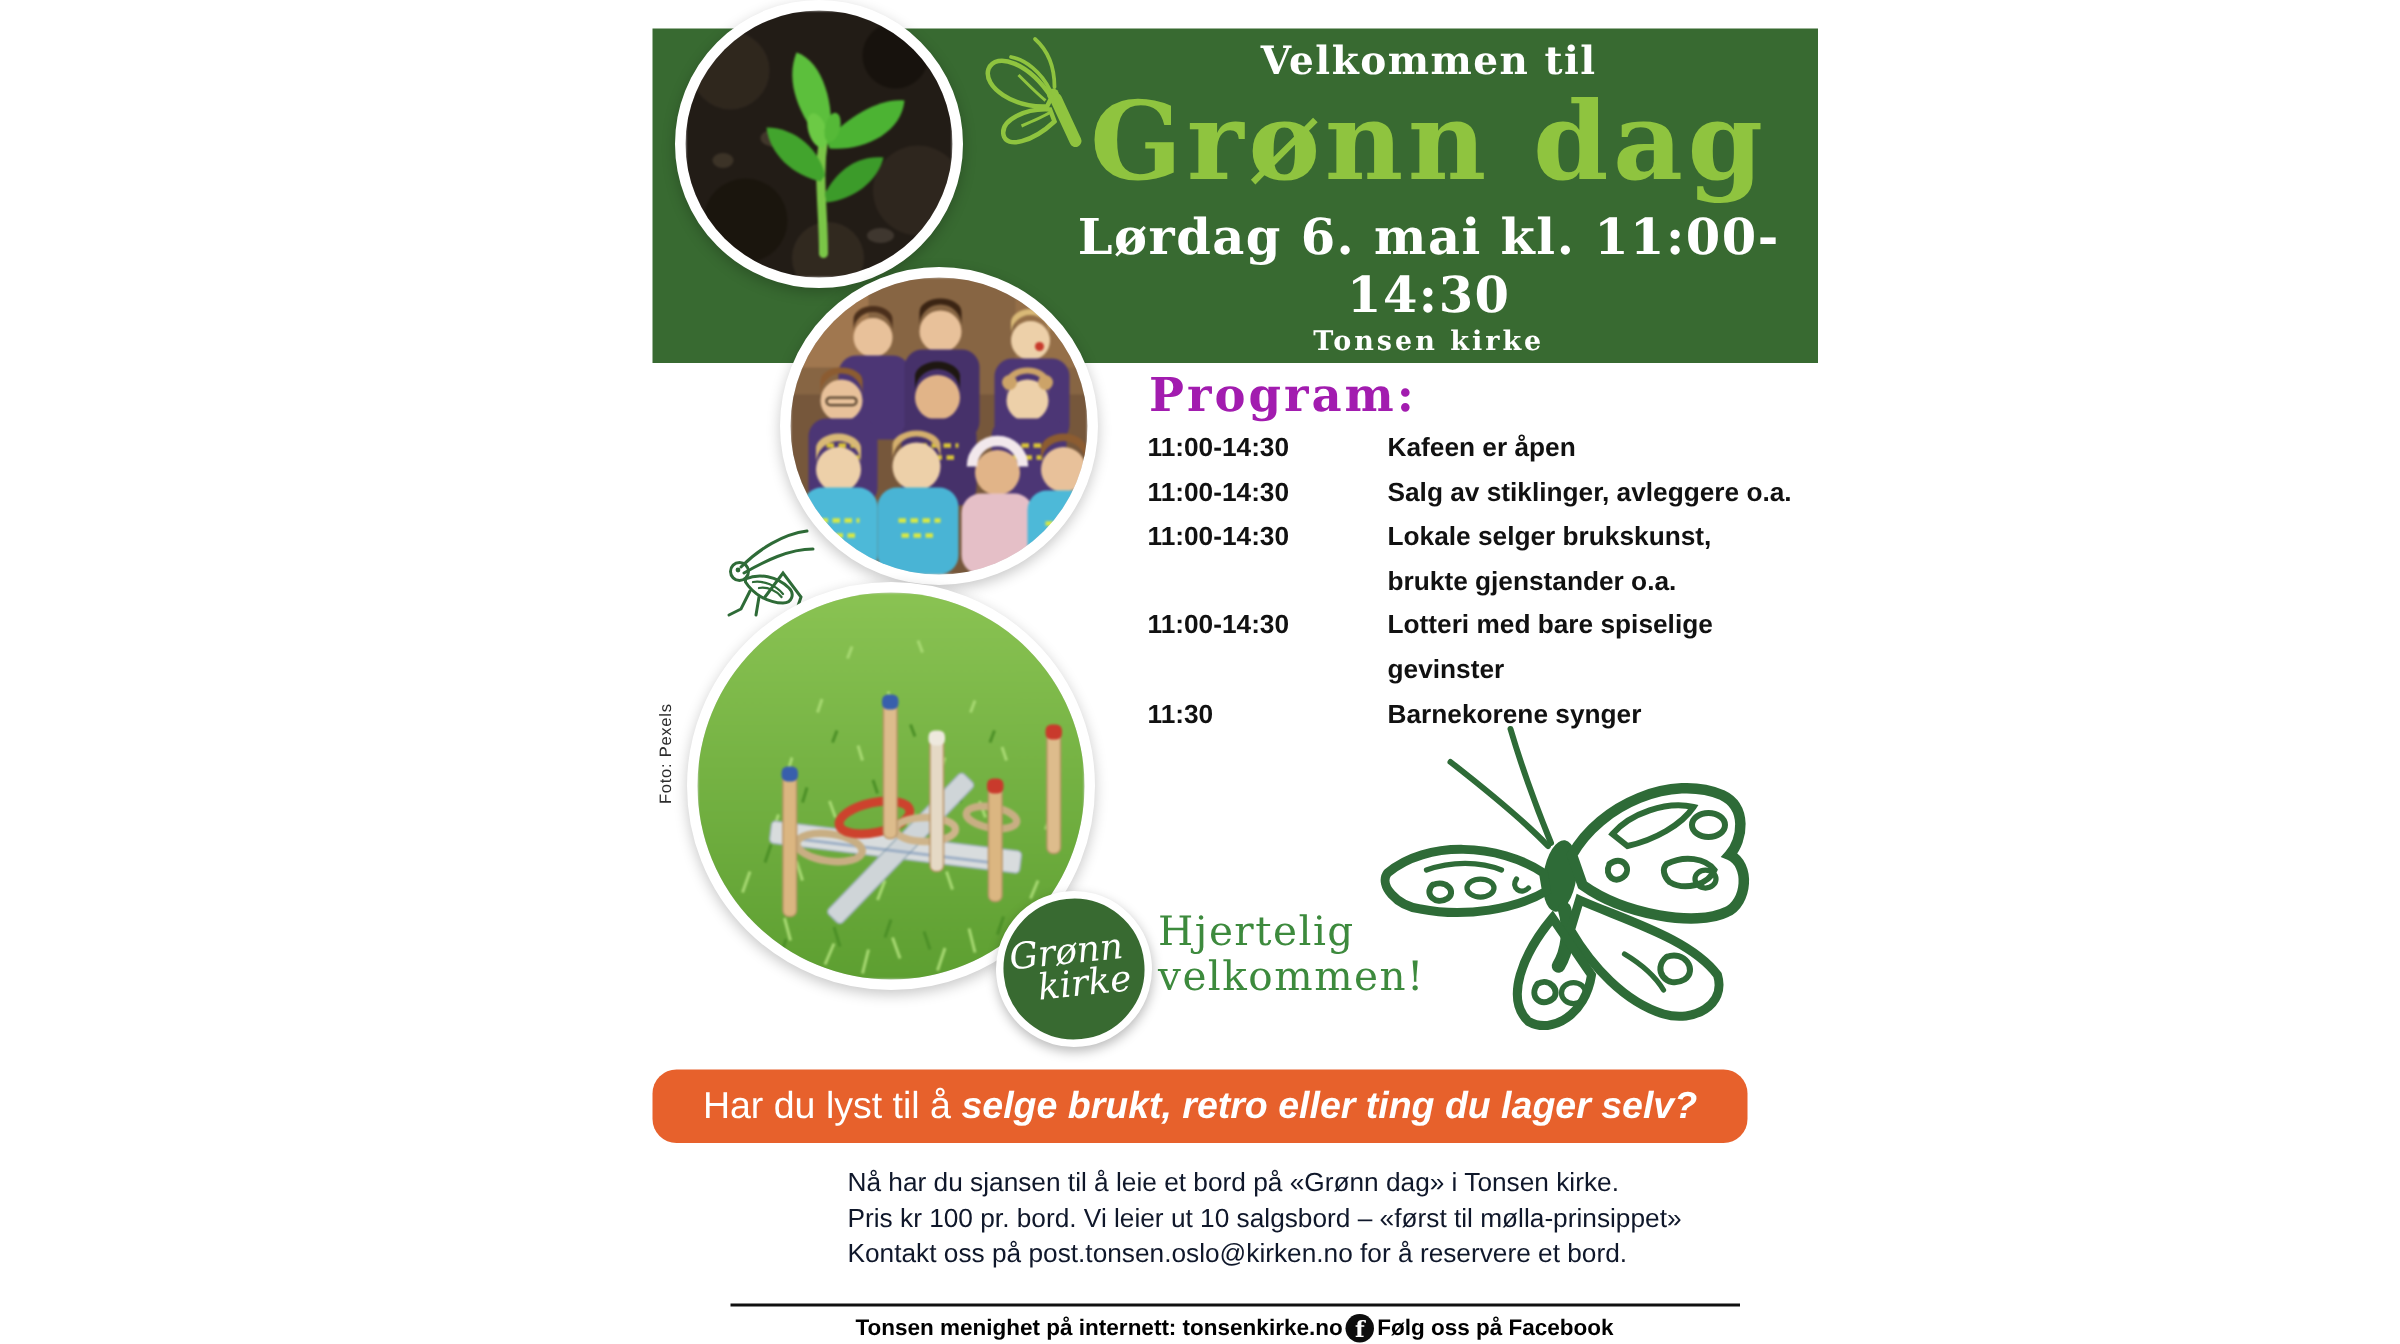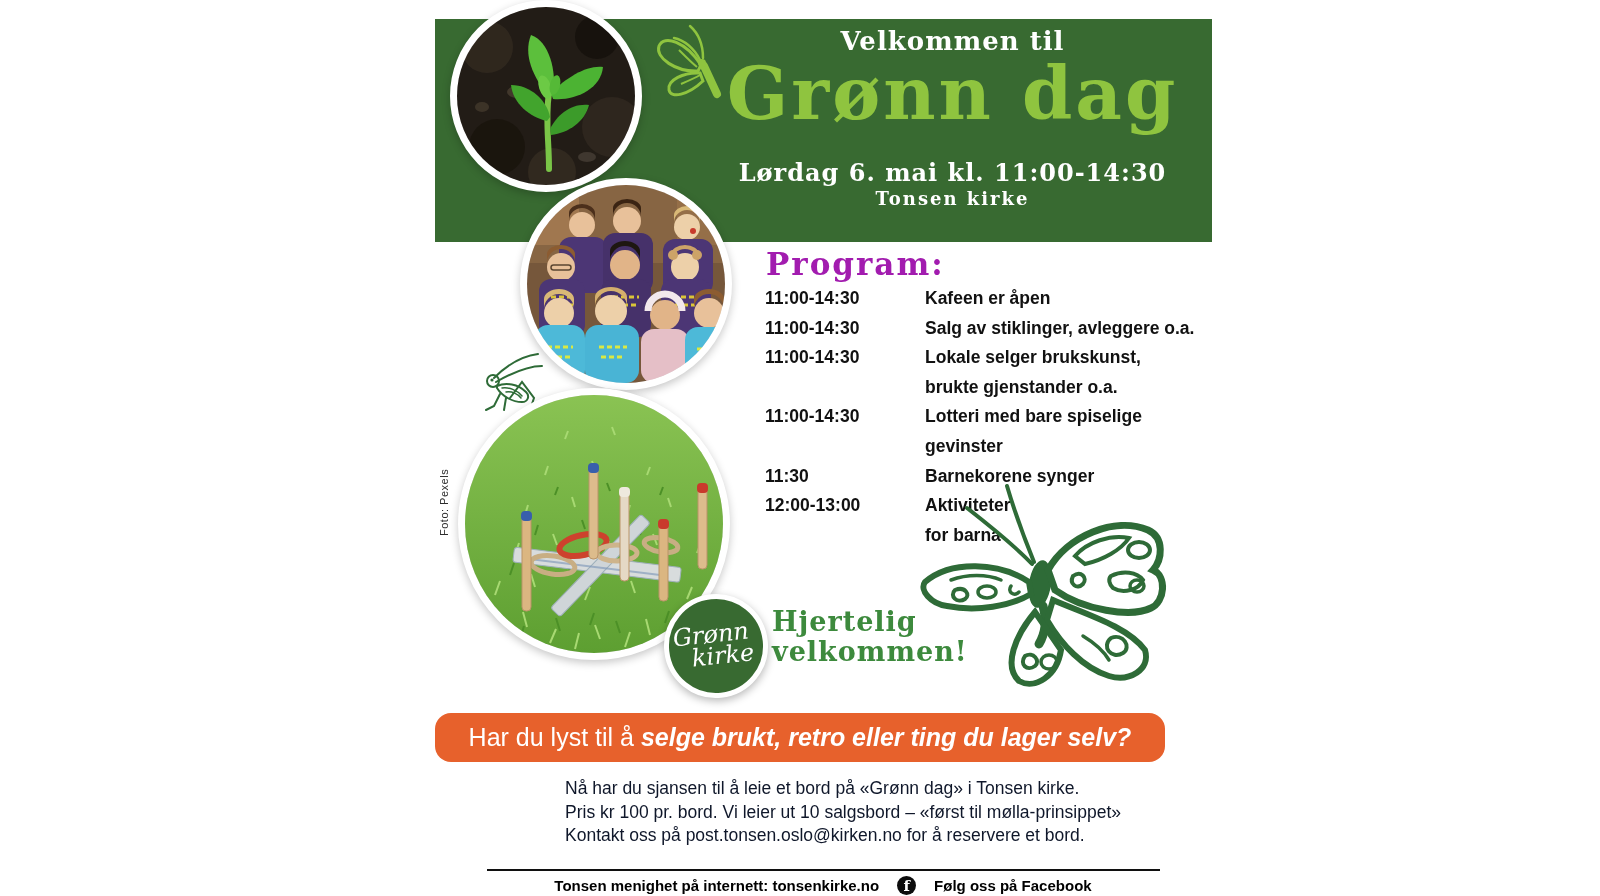--- a/index.html
+++ b/index.html
@@ -7,21 +7,21 @@
   .canvas {
     position:relative; width:1600px; height:896px; overflow:hidden;
     background:#ffffff; font-family:"Liberation Sans", sans-serif;
   }
   
   .green-banner { position:absolute; left:435px; top:19px; width:777px; height:223px; background:#386A31; }
   .header-text { position:absolute; left:705px; top:26px; width:495px; text-align:center; color:#fff;
     font-family:"DejaVu Serif", serif; font-weight:700; z-index:4; }
   .welcome-line { font-size:26px; letter-spacing:1px; }
   .title-line { font-size:72px; line-height:1.0; color:#8FC43F; letter-spacing:3px; margin-top:2px; }
-  .date-line { font-size:24px; letter-spacing:1px; margin-top:28px; }
+  .date-line { font-size:33px; letter-spacing:1px; margin-top:8px; }
   .location-line { font-size:18px; letter-spacing:2px; margin-top:1px; }
 
   
   .photo-circle { position:absolute; border-radius:50%; border:7px solid #fff;
     overflow:hidden; box-shadow:0 3px 9px rgba(0,0,0,.22); background:#ddd; }
   .photo-circle svg { display:block; filter:blur(.7px) saturate(1.05); }
   #seedling { left:450px; top:0px; width:192px; height:192px; z-index:5; }
   #kids { left:520px; top:178px; width:212px; height:212px; z-index:6; }
   #ringtoss { left:458px; top:388px; width:272px; height:272px; z-index:7; }
 
@@ -37,21 +37,21 @@
   .program-heading { position:absolute; left:766px; top:246px; font-family:"DejaVu Serif", serif;
     font-weight:700; font-size:31px; color:#a21caf; letter-spacing:2px; }
   .program-list { position:absolute; left:765px; top:284px; width:430px; color:#111; }
   .prog-row { display:flex; font-weight:700; font-size:17.5px; }
   .prog-time { width:112px; flex:none; line-height:29.6px; }
   .prog-desc { flex:1;margin-left:48px; }
   .prog-desc div { line-height:29.6px; }
 
   
   .closing-msg { position:absolute; left:772px; top:607px; font-family:"DejaVu Serif", serif;
-    font-weight:700; font-size:27px; line-height:1.12; color:#3D8A3D; letter-spacing:1px; }
+    font-weight:400; font-size:27px; line-height:1.12; color:#3D8A3D; letter-spacing:1px; }
 
   
   .photo-credit { position:absolute; left:438px; top:466px; height:70px; writing-mode:vertical-rl;
     transform:rotate(180deg); font-size:11px; color:#2c2c2c; letter-spacing:.5px; z-index:9; }
 
   
   .deco { position:absolute; }
   #butterfly-small { left:654px; top:20px; z-index:5; }
   #butterfly-big { left:915px; top:478px; z-index:3; }
   #grasshopper { left:476px; top:348px; z-index:5; }
@@ -63,21 +63,21 @@
   .sale-banner .hl { font-weight:700; margin-left:7px;font-style:italic; }
 
   
   .rental-info { position:absolute; left:565px; top:777px; width:580px; font-size:17.5px;
     color:#0f172a; }
   .rental-info div { line-height:23.5px; }
 
   
   .footer-divider { position:absolute; left:487px; top:869px; width:673px; height:2px; background:#101010; }
   .footer { position:absolute; left:458px; top:876px; width:730px; display:flex; justify-content:center;
-    align-items:center; gap:18px; font-weight:700; font-size:15px; color:#000; }
+    align-items:center; gap:2px; font-weight:700; font-size:15px; color:#000; }
   .fb-icon { width:19px; height:19px; border-radius:50%; background:#0d0d0d; color:#fff;
     display:inline-flex; justify-content:center; align-items:center;
     font-family:"DejaVu Serif", serif; font-size:15px; font-weight:700; flex:none; }
 </style>
 </head>
 <body>
 
 <div class="canvas">
 
   <div class="green-banner"></div>
@@ -257,27 +257,20 @@
           <div>Lotteri med bare spiselige</div>
           <div>gevinster</div>
         </div>
       </div>
       <div class="prog-row">
         <div class="prog-time">11:30</div>
         <div class="prog-desc">
           <div>Barnekorene synger</div>
         </div>
       </div>
-      <div class="prog-row">
-        <div class="prog-time">12:00-13:00</div>
-        <div class="prog-desc">
-          <div>Aktiviteter</div>
-          <div>for barna</div>
-        </div>
-      </div>
     </div>
 
   <svg id="butterfly-big" class="deco" width="255" height="210" viewBox="0 0 255 210" fill="none" stroke="#2E6B37" stroke-linecap="round">
 
     <path d="M92,8 C100,35 110,62 119,84" stroke-width="4"></path>
     <path d="M52,30 C75,48 100,68 117,86" stroke-width="4"></path>
 
     <ellipse cx="125" cy="106" rx="11" ry="24" fill="#2E6B37" stroke="none" transform="rotate(8 125 106)"></ellipse>
     <path d="M128,128 C132,142 130,156 124,166" stroke-width="9"></path>
 

